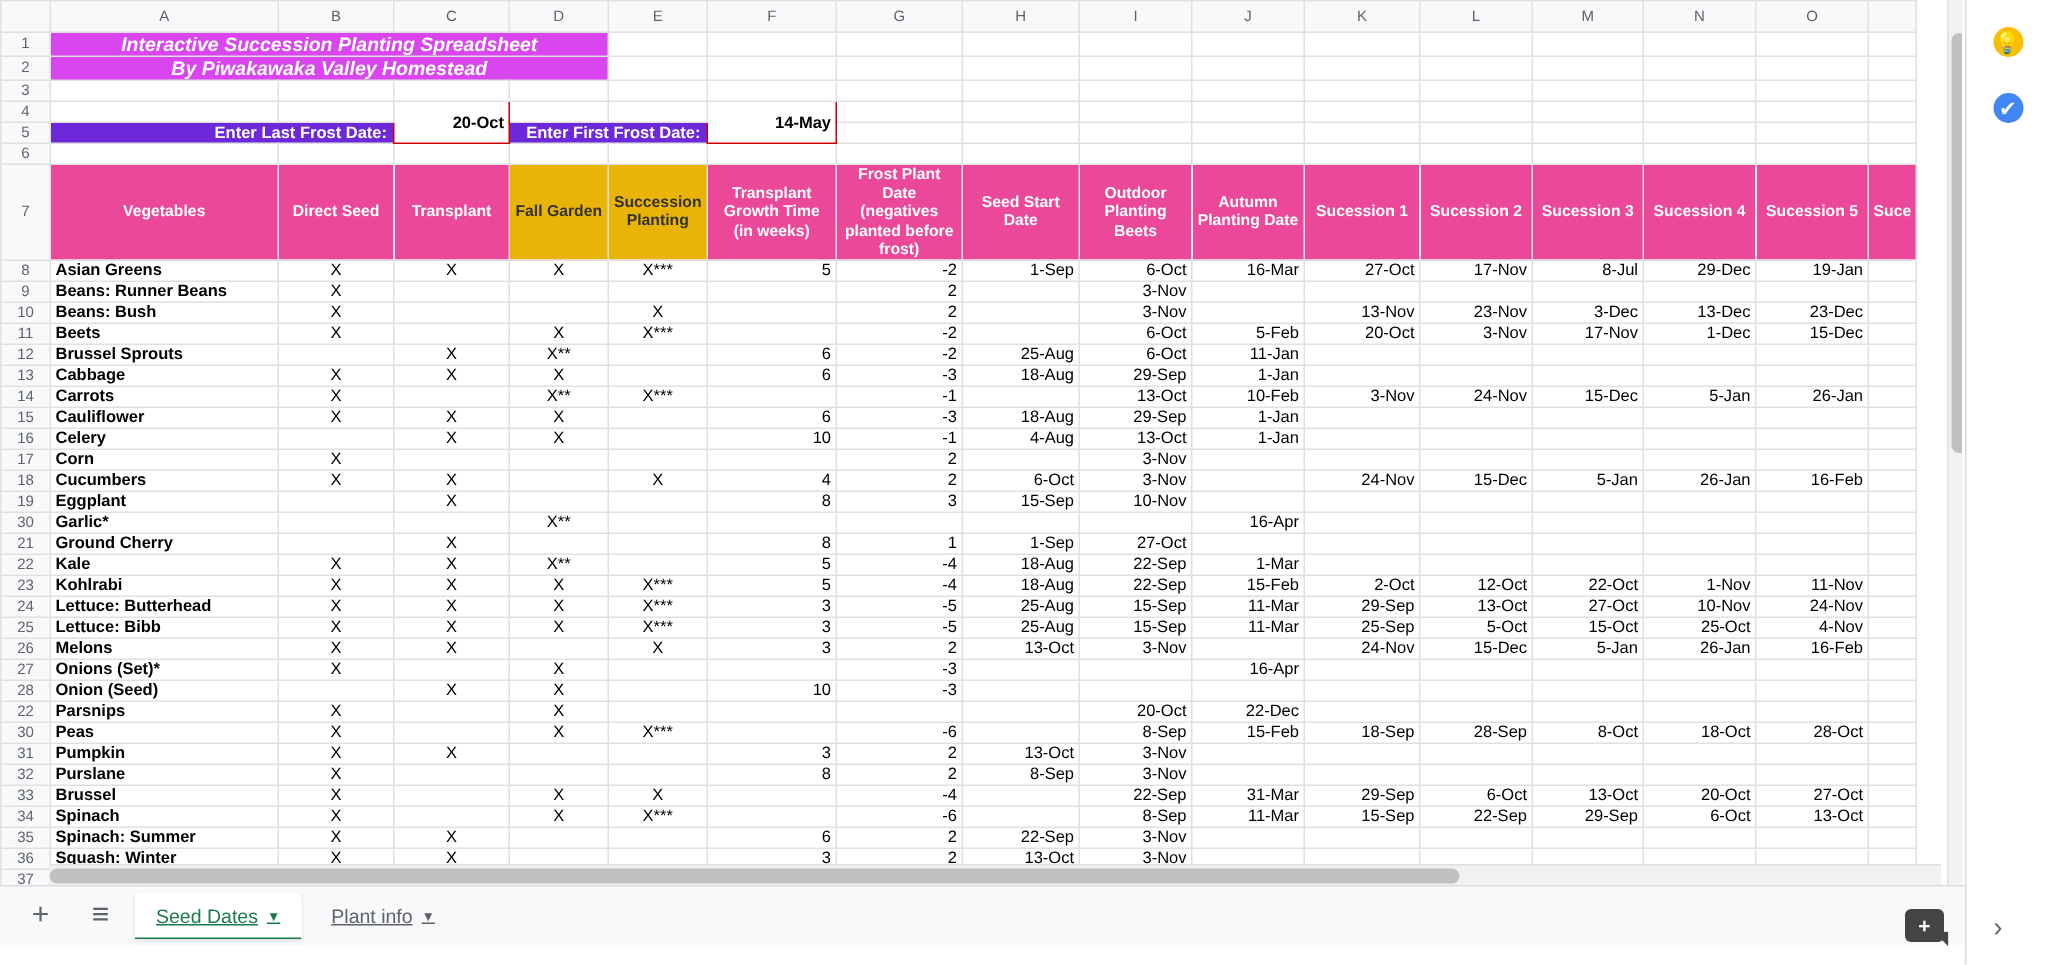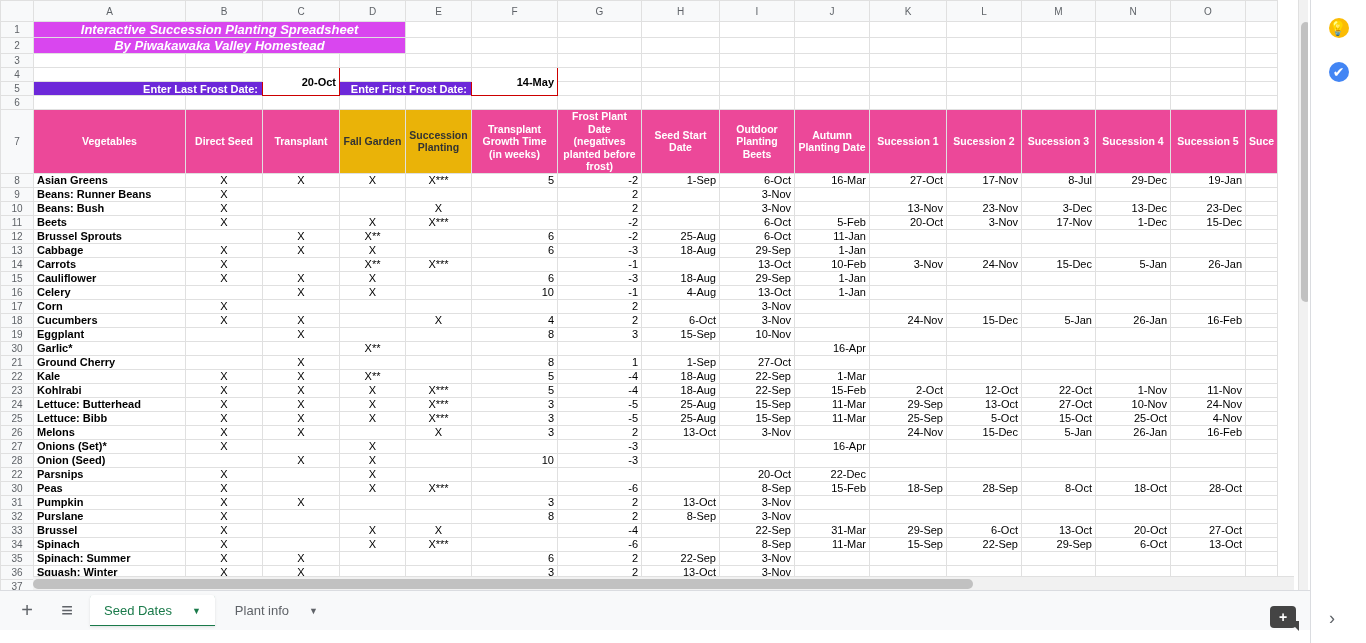--- a/index.html
+++ b/index.html
@@ -135,23 +135,24 @@
     background:#f8f9fa;
     padding-left:10px;
     gap:6px;
   }
   .tab-btn {
     width:34px;height:34px;display:flex;align-items:center;justify-content:center;
     color:#5f6368;font-size:20px;border-radius:4px;
   }
   .tab {
     padding:8px 14px;
-    display:flex;align-items:center;gap:20px;
+    display:flex;align-items:center;gap:6px;
     color:#5f6368;font-size:13px;font-weight:500;
     border-radius:4px 4px 0 0;
+    text-decoration:underline;
   }
   .tab.active {
     background:#fff;color:#1a7a4a;
     box-shadow:0 -1px 0 #1a7a4a inset, 0 1px 3px rgba(0,0,0,0.1);
     font-weight:500;
   }
   .tab .arrow {font-size:9px;}
   .side-panel {
     position:fixed;
     right:0; top:0;

